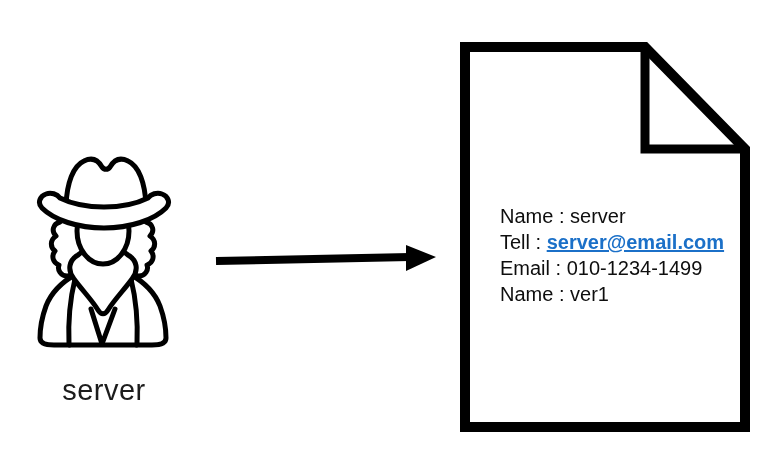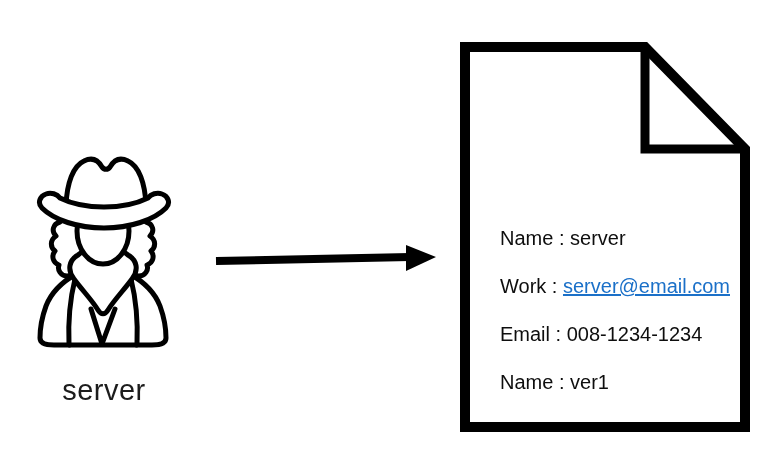--- a/index.html
+++ b/index.html
@@ -8,22 +8,22 @@
     background:#ffffff;
     font-family:"Liberation Sans", sans-serif;
   }
   .actor-icon   { position:absolute; left:36px;  top:152px; }
   .actor-label  { position:absolute; left:26px;  top:374px; width:156px;
                   text-align:center; font-size:29px; color:#1c1c1c; letter-spacing:0.5px; }
   .arrow        { position:absolute; left:212px; top:242px; }
   .doc-icon     { position:absolute; left:450px; top:35px; }
   .doc-text     { position:absolute; left:500px; top:203px;
                   font-size:20px; line-height:26px; color:#0e0e0e; white-space:nowrap; }
-  .doc-line     { height:26px;margin-top:22px; }
-  .link         { text-decoration:underline; cursor:pointer; }
+  .doc-line     { height:26px; }
+  .link         { text-decoration:underline; cursor:pointer;font-weight:bold; }
 </style>
 </head>
 <body>
 
 <div>
 
   <svg class="actor-icon" width="136" height="196" viewBox="0 0 136 196" fill="none" stroke="#000000" stroke-width="5" stroke-linecap="round" stroke-linejoin="round">
 
     <path fill="#ffffff" d="M34,58 C25,57 20,64 24,70 C17,72 15,79 20,84 C14,88 14,95 19,99 C15,104 17,111 23,113 C21,118 25,124 31,124 C35,124 38,120 40,116"></path>
     <path fill="#ffffff" d="M100,58 C109,57 114,64 110,70 C117,72 119,79 114,84 C120,88 120,95 115,99 C119,104 117,111 111,113 C113,118 109,124 103,124 C99,124 96,120 94,116"></path>
@@ -54,23 +54,23 @@
   <svg class="doc-icon" width="312" height="404" viewBox="0 0 312 404">
     <path d="M15,12 L195,12 L295,114 L295,392 L15,392 Z" fill="#ffffff" stroke="#000000" stroke-width="10" stroke-linejoin="miter"></path>
     <path d="M195,12 L195,114 L295,114" fill="none" stroke="#000000" stroke-width="9"></path>
   </svg>
 
   <div class="doc-text">
     <div class="doc-line">
       <span>Name</span><span> : </span><span>server</span>
     </div>
     <div class="doc-line">
-      <span>Work</span><span> : </span><a class="link" style="color: rgb(27, 112, 200);">server@email.com</a>
+      <span>Tell</span><span> : </span><a class="link" style="color: rgb(27, 112, 200);">server@email.com</a>
     </div>
     <div class="doc-line">
-      <span>Email</span><span> : </span><span>008-1234-1234</span>
+      <span>Email</span><span> : </span><span>010-1234-1499</span>
     </div>
     <div class="doc-line">
       <span>Name</span><span> : </span><span>ver1</span>
     </div>
   </div>
 
 </div>
 
 </body></html>

